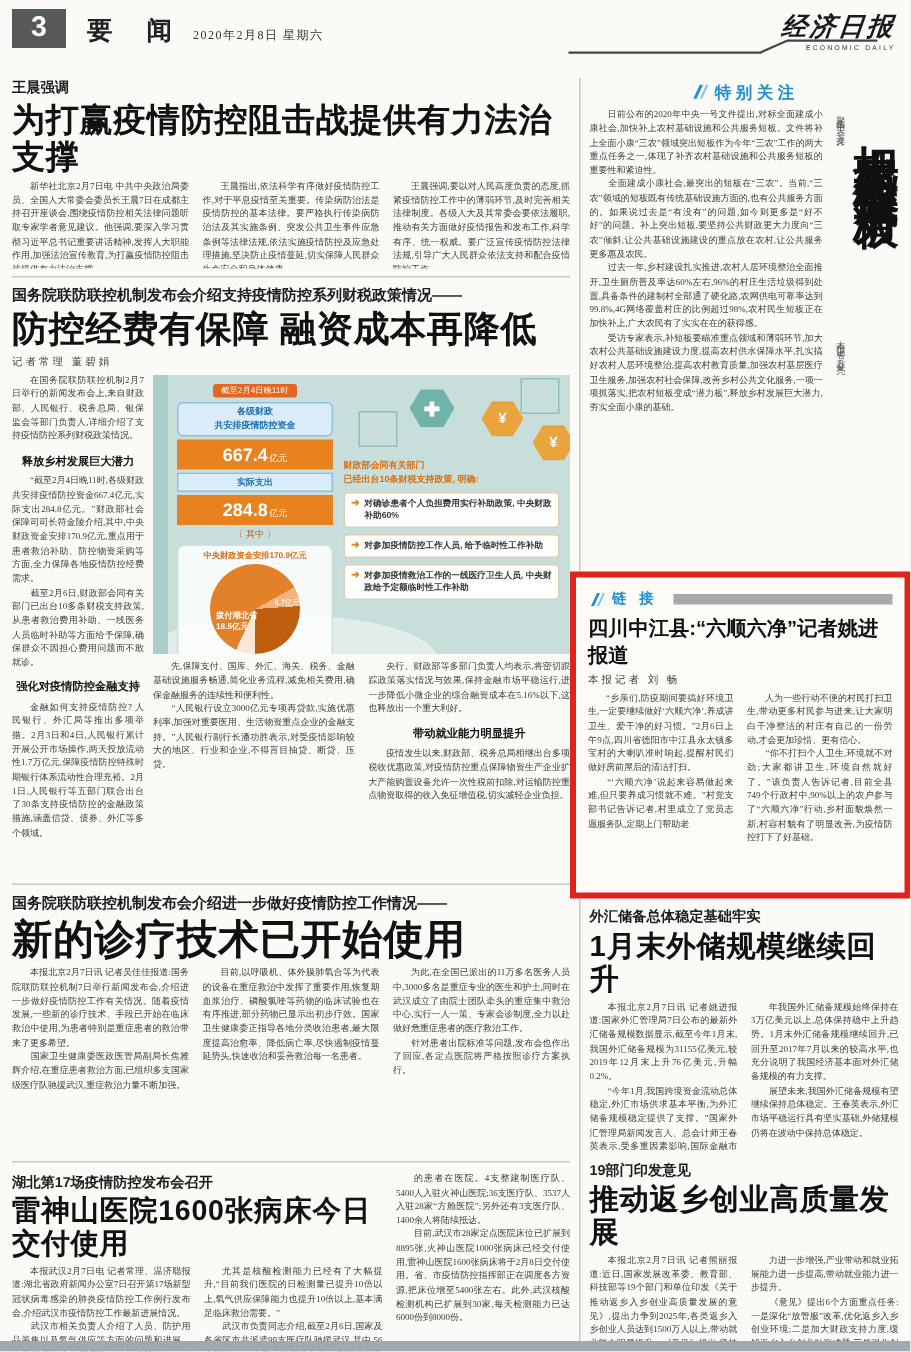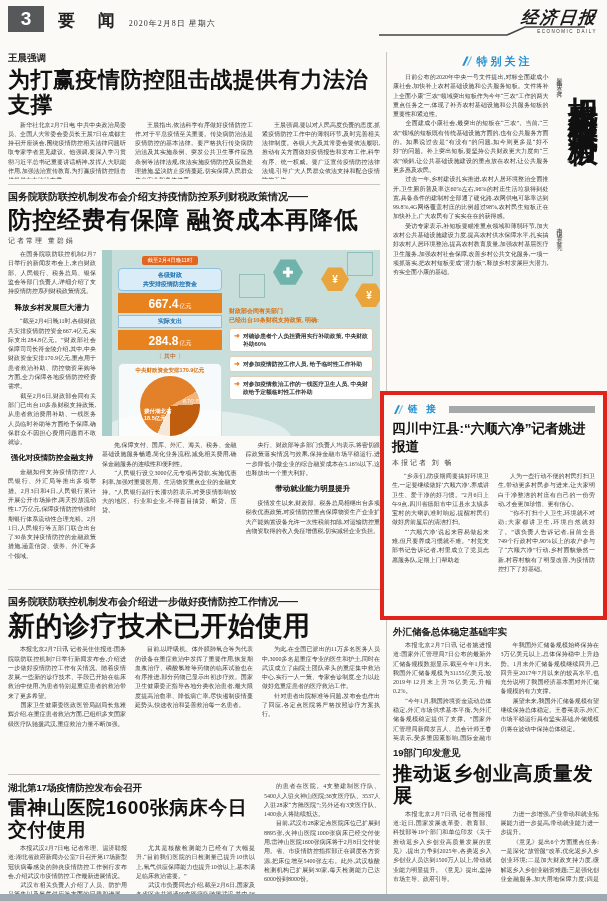--- a/index.html
+++ b/index.html
@@ -115,22 +115,22 @@
   .sec-tab .tlabel { color:#1f8fd0; font-family:"Liberation Sans",sans-serif; font-weight:bold;
                      font-size:11px; letter-spacing:3px; }
   .sec-tab .bar { flex:1; height:7px; background:#a6a8aa; margin-left:6px; }
   .focus-body { display:flex; gap:6px; height:305px; }
   .focus-text { flex:1; overflow:hidden; }
   .vhead-wrap { display:flex; gap:4px; }
   .vnote { writing-mode:vertical-rl; font-size:6px; color:#555; letter-spacing:2px; height:150px; }
   .vhead { writing-mode:vertical-rl; font-family:"Liberation Sans",sans-serif; font-weight:900;
            font-size:30px; line-height:1.05; color:#111; letter-spacing:4px; height:305px; }
 
-  .linkbox { border:4px solid #e0241b; background:#fcfbf8; margin:13px -8px 6px -13px;
-             padding:4px 8px 16px; position:relative; z-index:3; }
+  .linkbox { border:4px solid #e0241b; background:#fcfbf8; margin:3px -8px 6px -13px;
+             padding:4px 8px 5px; position:relative; z-index:3; }
   .link-head { font-family:"Liberation Sans",sans-serif; font-weight:900; font-size:13.5px;
                color:#111; margin:2px 0 2px; }
   .link-cols { height:128px; }
 
   .rw-body { height:100px; }
 
   .bottom-strip { position:absolute; left:0; right:0; bottom:0; height:7px; background:#9fa9b1; }
 </style>
 </head>
 <body>
@@ -342,20 +342,21 @@
             </div>
           <div>
               <p>人为一些行动不便的村民打扫卫生,带动更多村民参与进来,让大家明白干净整洁的村庄有自己的一份劳动,才会更加珍惜、更有信心。
 　　“你不打扫个人卫生,环境就不对劲;大家都讲卫生,环境自然就好了。”该负责人告诉记者,目前全县749个行政村中,90%以上的农户参与了“六顺六净”行动,乡村面貌焕然一新,村容村貌有了明显改善,为疫情防控打下了好基础。</p>
             </div>
         </div>
       </div>
 
       <div>
         <div class="kicker">外汇储备总体稳定基础牢实</div>
+        <div class="headline hR">1月末外储规模继续回升</div>
         <div class="cols bodytext rw-body">
           <div>
               <p>本报北京2月7日讯 记者姚进报道:国家外汇管理局7日公布的最新外汇储备规模数据显示,截至今年1月末,我国外汇储备规模为31155亿美元,较2019年12月末上升76亿美元,升幅0.2%。
 　　“今年1月,我国跨境资金流动总体稳定,外汇市场供求基本平衡,为外汇储备规模稳定提供了支撑。”国家外汇管理局新闻发言人、总会计师王春英表示,受多重因素影响,国际金融市场上,美元指数小幅上升,主要国家资产价格总体上涨。</p>
             </div>
           <div>
               <p>年我国外汇储备规模始终保持在3万亿美元以上,总体保持稳中上升趋势。1月末外汇储备规模继续回升,已回升至2017年7月以来的较高水平,也充分说明了我国经济基本面对外汇储备规模的有力支撑。
 　　展望未来,我国外汇储备规模有望继续保持总体稳定。王春英表示,外汇市场平稳运行具有坚实基础,外储规模仍将在波动中保持总体稳定。</p>
             </div>
         </div>

